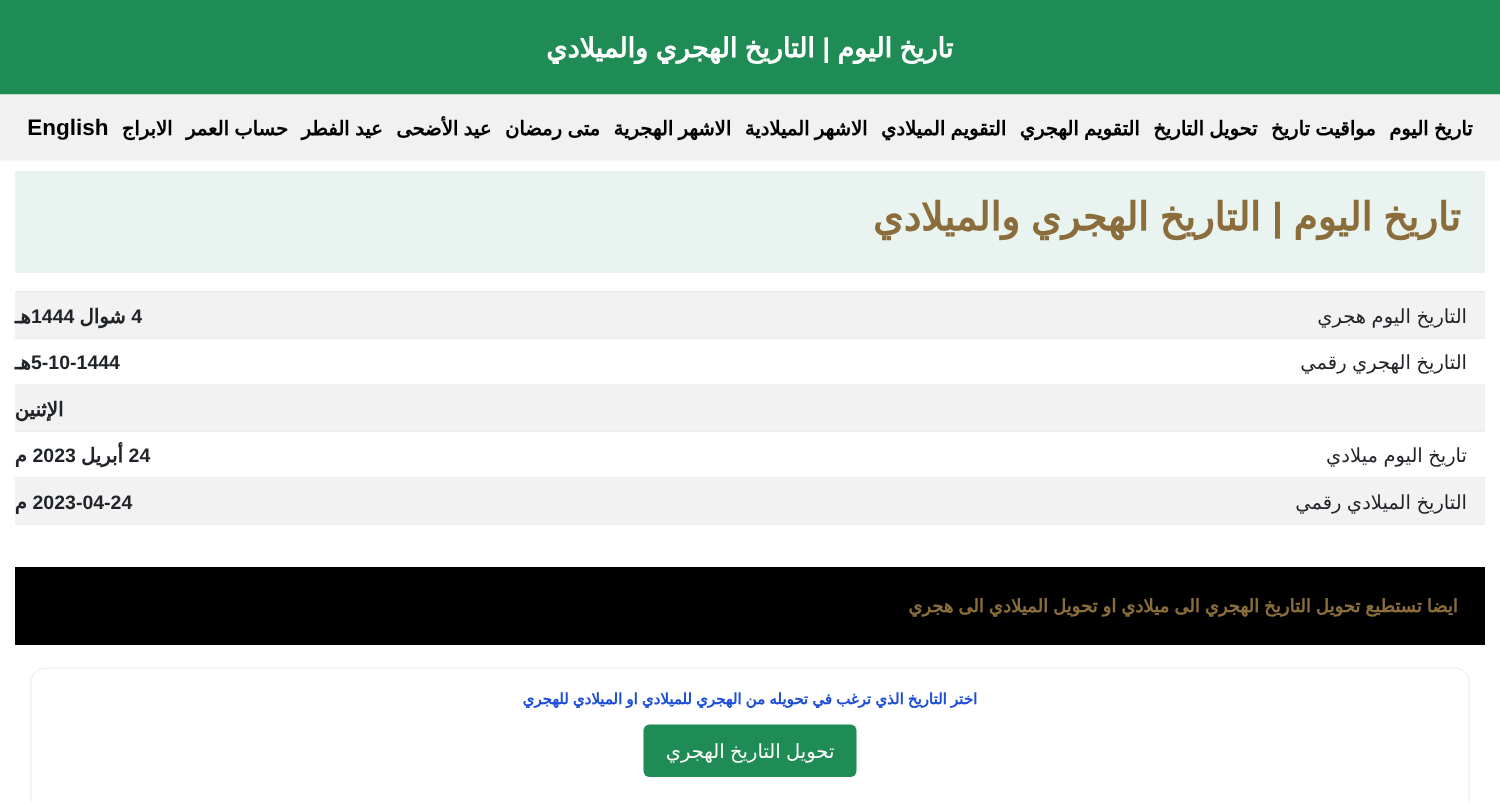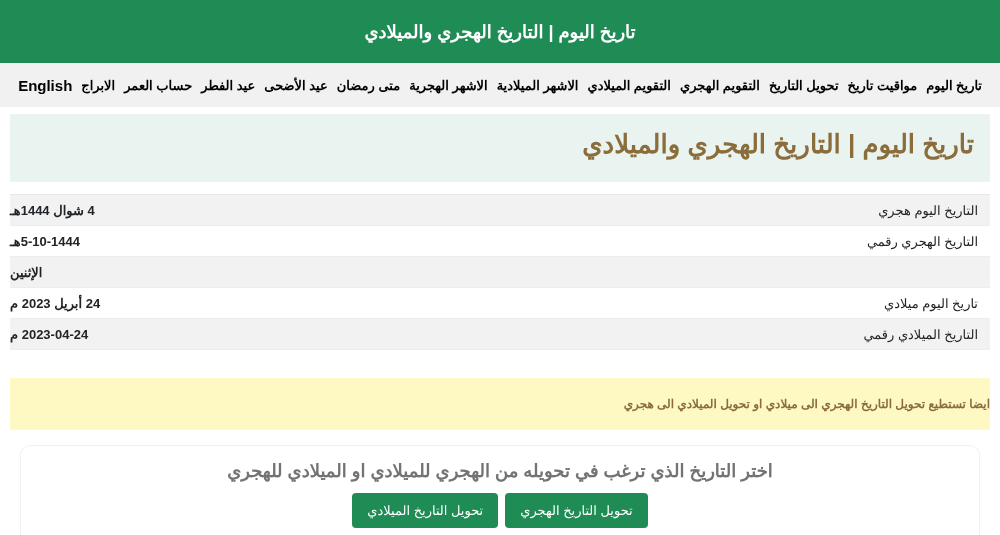--- a/index.html
+++ b/index.html
@@ -51,37 +51,37 @@
     display:flex; align-items:center;
     height:31px;
     border-bottom:1px solid #ededed;
     font-size:13px;
   }
   .info-row:nth-child(odd) { background:#f2f2f2; }
   .info-row .cell-label { width:175px; padding-right:12px; font-weight:400; }
   .info-row .cell-value { flex:1; text-align:left; font-weight:700; }
   
   .note-box {
-    background:#fef9c3;
+    background:#000000;
     margin:28px 10px 12px;
-    padding:19px 0;
+    padding:19px 18px;
   }
   .note-box .note-text {
     color:#8a6d3b; font-size:12px; font-weight:700; text-align:right;
   }
   
   .converter-card {
     margin:15px 20px 0;
     border:1px solid #eef3f1;
     border-radius:10px;
     padding:14px 10px 60px;
     text-align:center;
   }
   .converter-card .instruction {
-    font-size:18px; font-weight:700; color:#737373;
+    font-size:10px; font-weight:700; color:#1d4ed8;
   }
   .btn-row {
     margin-top:11px;
     display:flex; justify-content:center; align-items:stretch; gap:7px;
   }
   .btn-green {
     background:#1f8b55; color:#fff;
     border:none; border-radius:4px;
     font-family:inherit; font-size:13px; font-weight:400;
     padding:10px 15px;
@@ -139,15 +139,14 @@
 </section>
 
 <section class="note-box">
   <p class="note-text">ايضا تستطيع تحويل التاريخ الهجري الى ميلادي او تحويل الميلادي الى هجري</p>
 </section>
 
 <section class="converter-card">
   <p class="instruction">اختر التاريخ الذي ترغب في تحويله من الهجري للميلادي او الميلادي للهجري</p>
   <div class="btn-row">
     <button class="btn-green">تحويل التاريخ الهجري</button>
-    <button class="btn-green">تحويل التاريخ الميلادي</button>
   </div>
 </section>
 
 </body></html>

